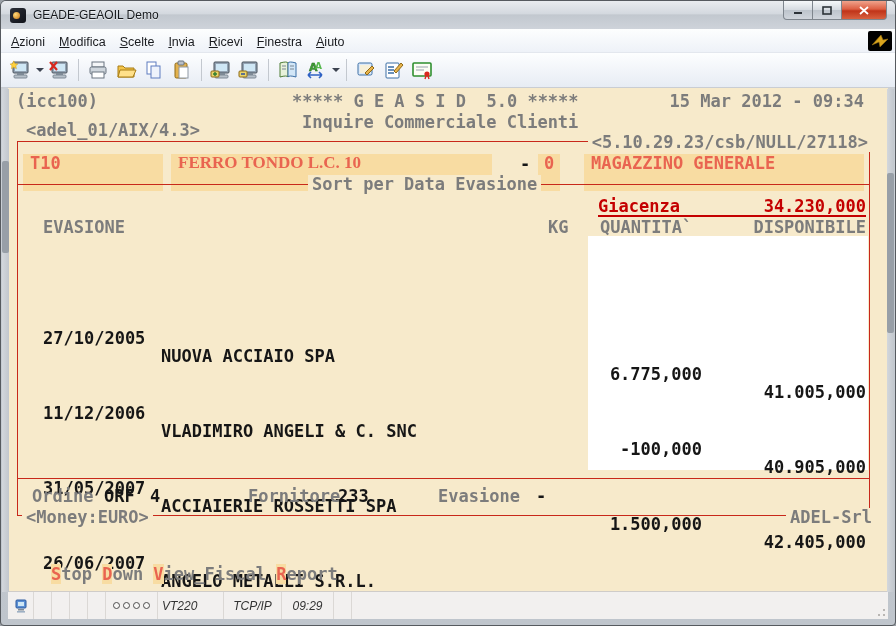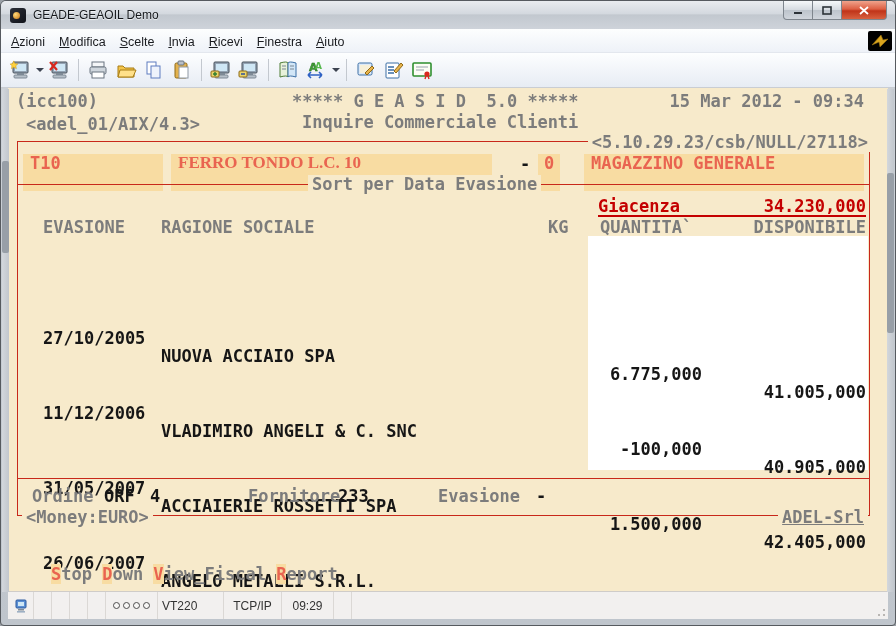--- a/index.html
+++ b/index.html
@@ -82,21 +82,21 @@
   
   .edge{ position:absolute; top:88px; width:7px; height:503px; background:linear-gradient(90deg,#d3d7dc,#c2c7cd); }
   .edge.left{ left:1px; } .edge.right{ right:1px; }
   .edge .thumb{ position:absolute; left:0; width:7px; background:#989fa7; border-radius:2px; }
   .edge.left .thumb{ top:72px; height:92px; }
   .edge.right .thumb{ top:84px; height:160px; }
 
   
   .statusbar{
     height:28px; flex:0 0 28px; margin:0 7px; background:#F2F0EF; border-top:1px solid #cfccc9;
-    display:flex; align-items:stretch; font-size:12px; color:#333; position:relative;
+    display:flex; align-items:stretch; font-size:12px; color:#333; position:relative;font-style:italic;
   }
   .sb-cell{ border-right:1px solid #dbd8d5; display:flex; align-items:center; justify-content:center; padding:0 4px; }
   .lights{ display:flex; gap:3px; }
   .light{ width:7px; height:7px; border:1.5px solid #4d4d4d; border-radius:50%; background:#f7f6f5; }
   .grip{ position:absolute; right:2px; bottom:2px; width:12px; height:12px;
     background:
       radial-gradient(circle at 10px 10px,#b9b6b3 1.3px,transparent 1.5px),
       radial-gradient(circle at 10px 5px,#b9b6b3 1.3px,transparent 1.5px),
       radial-gradient(circle at 5px 10px,#b9b6b3 1.3px,transparent 1.5px); }
   .bottom-glass{ flex:1 1 auto; }
@@ -266,21 +266,21 @@
     <div class="redbox"></div>
     <div class="whiteblock"></div>
 
     
     <span class="t g" style="left:8px; top:4px;">(icc100)</span>
     <span class="t g" style="left:284px; top:4px;">***** G E A S I D  5.0 *****</span>
     <span class="t g" style="right:24px; top:4px;">15 Mar 2012 - 09:34</span>
     
     <span class="t g" style="left:294px; top:25px;">Inquire Commerciale Clienti</span>
     
-    <span class="t g ontop" style="left:14px; top:27px;">&lt;adel_01/AIX/4.3&gt;</span>
+    <span class="t g ontop" style="left:14px; top:33px;">&lt;adel_01/AIX/4.3&gt;</span>
     <span class="t g ontop" style="right:16px; top:45px;">&lt;5.10.29.23/csb/NULL/27118&gt;</span>
 
     
     <span class="fldblock" style="left:15px; top:66px; width:140px;">T10</span>
     <span class="fldblock" style="left:163px; top:66px; width:321px;font-family:Liberation Serif, serif;">FERRO TONDO L.C. 10</span>
     <span class="t k" style="left:512px; top:67px;">-</span>
     <span class="fldblock" style="left:530px; top:66px; width:22px; padding-left:6px;">0</span>
     <span class="fldblock" style="left:576px; top:66px; width:280px;">MAGAZZINO GENERALE</span>
 
     
@@ -288,21 +288,20 @@
     <span class="t g ontop" style="left:300px; top:87px;">Sort per Data Evasione</span>
 
     
     <div class="giac">
       <span>Giacenza</span>
       <span>34.230,000</span>
     </div>
 
     
     <span class="t g" style="left:35px; top:130px;">EVASIONE</span>
-    <span class="t g" style="left:153px; top:130px;">RAGIONE SOCIALE</span>
     <span class="t g" style="left:540px; top:130px;">KG</span>
     <span class="t g" style="left:592px; top:130px;">QUANTITA`</span>
     <span class="t g" style="right:22px; top:130px;">DISPONIBILE</span>
 
     
     <div class="rows">
       
     
         <div class="trow">
           <span class="rd">27/10/2005</span>
@@ -354,21 +353,21 @@
     <span class="t g" style="left:24px; top:399px;">Ordine</span>
     <span class="t k" style="left:96px; top:399px;">ORF</span>
     <span class="t k" style="left:142px; top:399px;">4</span>
     <span class="t g" style="left:240px; top:399px;">Fornitore</span>
     <span class="t k" style="left:330px; top:399px;">233</span>
     <span class="t g" style="left:430px; top:399px;">Evasione</span>
     <span class="t k" style="left:528px; top:399px;">-</span>
 
     
     <span class="t g ontop" style="left:14px; top:420px;">&lt;Money:EURO&gt;</span>
-    <span class="t g ontop" style="right:20px; top:420px;text-decoration:underline;">ADEL-Srl</span>
+    <span class="t g ontop" style="right:12px; top:420px;">ADEL-Srl</span>
 
     
     <div class="fkeys">
       
     <span><span class="fk">S</span><span>top </span></span><span><span class="fk">D</span><span>own </span></span><span><span class="fk">V</span><span>iew_Fiscal </span></span><span><span class="fk">R</span><span>eport</span></span></div>
   </div>
 
   <div class="statusbar">
     <div class="sb-cell" style="width:26px;">
       <svg width="14" height="14">

